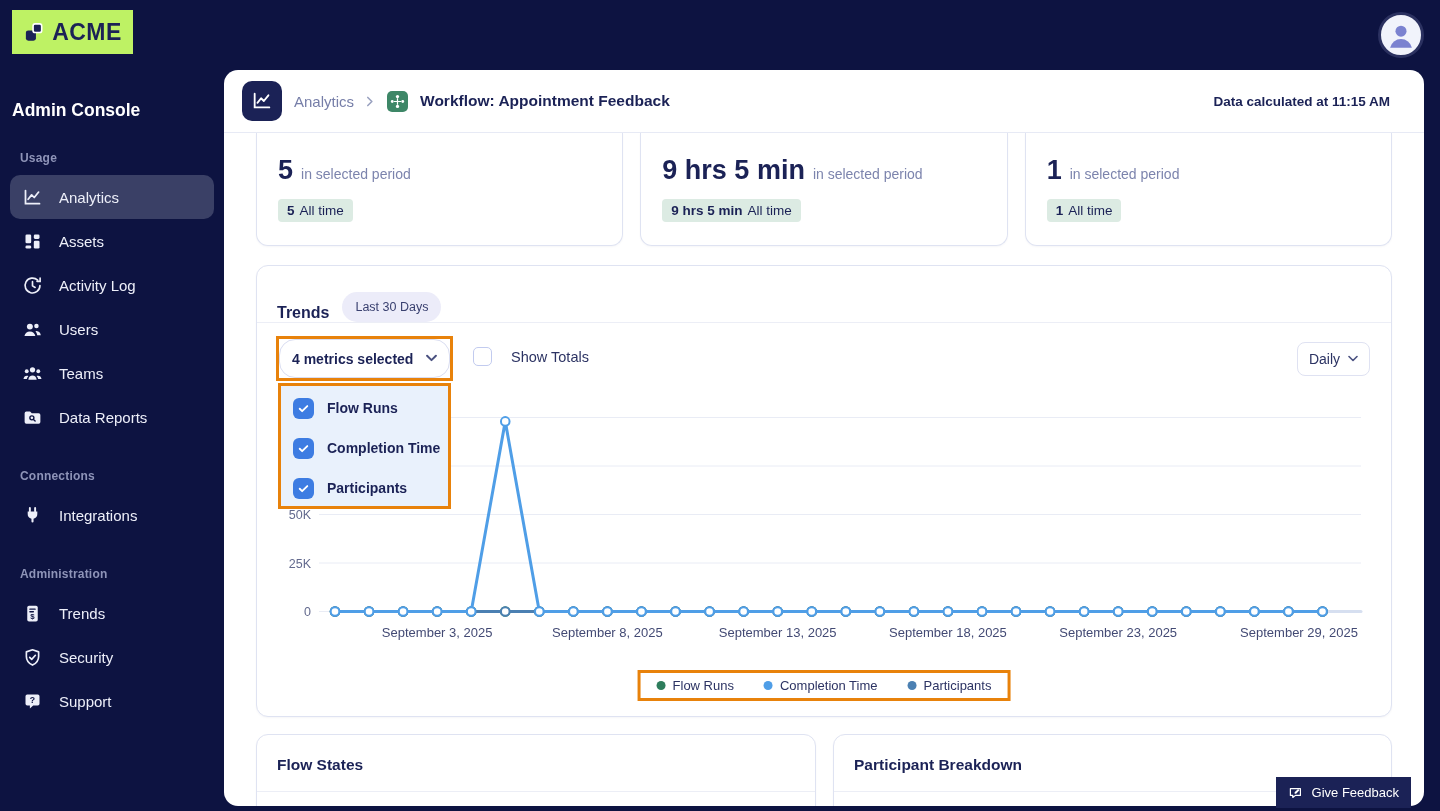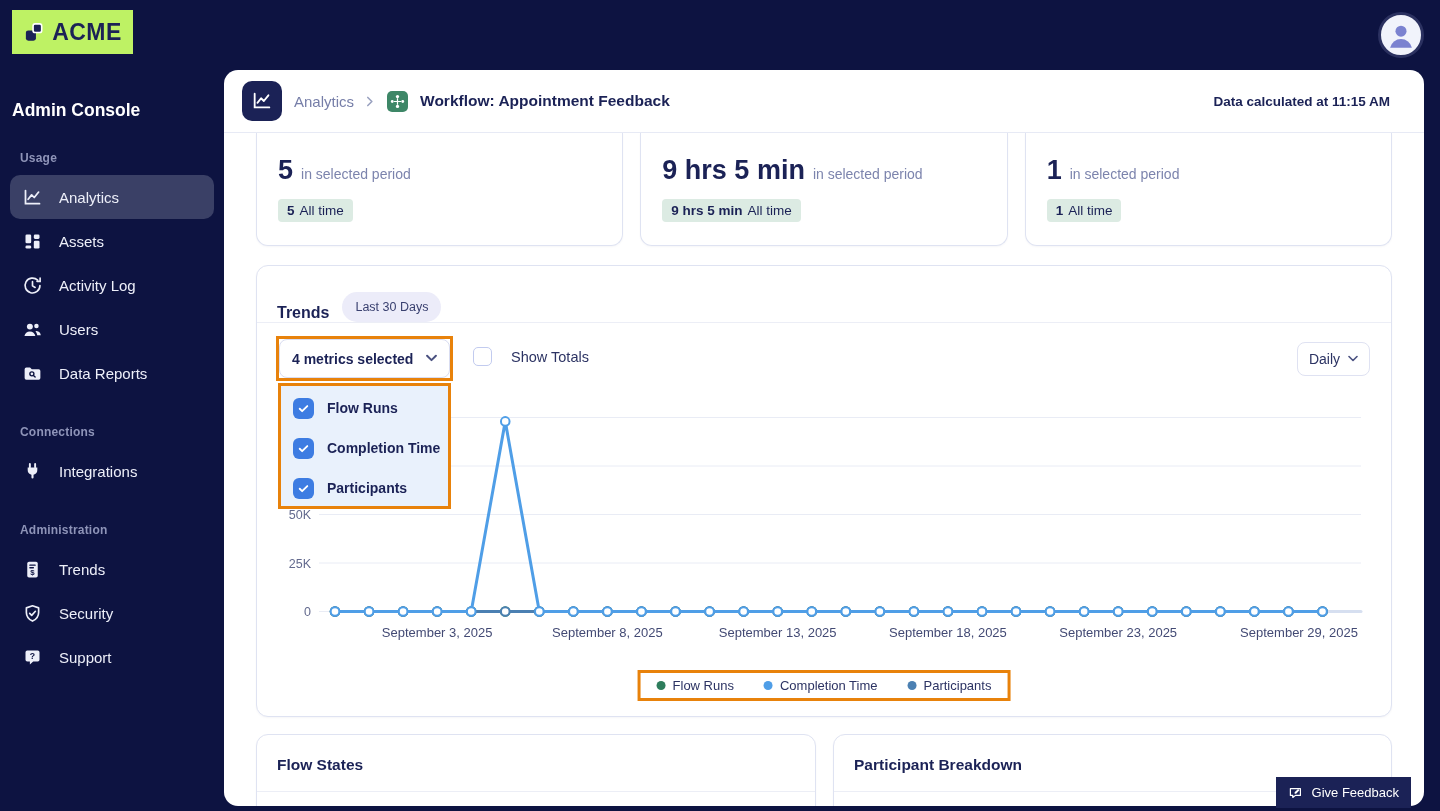--- a/index.html
+++ b/index.html
@@ -38,21 +38,21 @@
   .stat-period{font-size:14px;font-weight:500;color:var(--muted)}
   .stat-badge{display:inline-flex;gap:5px;align-items:baseline;margin-top:13px;background:var(--badge_mint_bg);border-radius:4px;padding:4px 9px;font-size:13.5px;color:var(--ink)}
   .stat-badge b{font-weight:700}
   
   .trends-card{position:absolute;left:32px;top:195px;width:1136px;height:452px;background:#fff;border:1px solid var(--card_border);border-radius:12px;box-shadow:0 1px 2px rgba(20,30,80,.04)}
   .trends-head{height:57px;display:flex;align-items:flex-end;gap:13px;padding:0 20px;border-bottom:1px solid #eceef6}
   .trends-title{font-size:16px;font-weight:700;color:var(--ink)}
   .trends-badge{background:var(--badge_lavender_bg);color:#3a4170;font-size:12.5px;font-weight:500;border-radius:99px;padding:8px 13px}
   .annot-box{position:absolute;border:3px solid var(--annotation)}
   .metrics-annot{left:19px;top:70px;width:177px;height:45px}
-  .metrics-btn{width:100%;height:100%;background:#fff;border:1px solid #d9ddf1;border-radius:8px;display:flex;align-items:center;justify-content:space-between;padding:0 12px;font-size:14px;font-weight:700;color:var(--ink);cursor:pointer}
+  .metrics-btn{width:100%;height:100%;background:#fff;border:1px solid #d9ddf1;border-radius:16px;display:flex;align-items:center;justify-content:space-between;padding:0 12px;font-size:14px;font-weight:700;color:var(--ink);cursor:pointer}
   .show-totals{position:absolute;left:216px;top:81px;display:flex;align-items:center;gap:19px;cursor:pointer}
   .checkbox-empty{width:19px;height:19px;border:1.5px solid #c2cbef;border-radius:5px;background:#fff}
   .show-totals-label{font-size:14.5px;font-weight:500;color:#2c3363}
   .daily-select{position:absolute;right:21px;top:76px;width:73px;height:34px;border:1px solid #dfe2f2;border-radius:8px;background:#fff;display:flex;align-items:center;justify-content:center;gap:8px;font-size:14px;color:#2c3363;cursor:pointer}
   .metrics-panel{position:absolute;left:21px;top:117px;width:173px;height:126px;background:var(--dropdown_panel_bg);border:3px solid var(--annotation);z-index:6;padding-top:2px}
   .opt-row{height:40px;display:flex;align-items:center;gap:13px;padding-left:12px;cursor:pointer}
   .opt-check{width:21px;height:21px;border-radius:6px;background:var(--checkbox_blue);display:flex;align-items:center;justify-content:center}
   .opt-label{font-size:14px;font-weight:600;color:var(--ink)}
   .chart-wrap{position:absolute;left:24px;top:142px;width:1100px;height:240px}
   .legend{position:absolute;left:50%;transform:translateX(-50%);top:404px;border:3px solid var(--annotation);background:#fff;display:flex;align-items:center;gap:30px;padding:5px 16px}
@@ -117,20 +117,33 @@
   <div class="nav-item">
     <span class="nav-icon">
         <svg viewBox="0 0 24 24" fill="#edeff9">
           <circle cx="9" cy="8.7" r="3.4"></circle>
           <path d="M2.8 19.5c.5-3.4 3-5.3 6.2-5.3s5.7 1.9 6.2 5.3z"></path>
           <circle cx="16.5" cy="8" r="2.6"></circle>
           <path d="M16.7 13.6c2.7.2 4.4 1.9 4.8 4.9h-4.1c-.3-2-1-3.6-2.1-4.6z"></path>
         </svg>
       </span>
     <span>Users</span>
+  </div>
+  <div class="nav-item">
+    <span class="nav-icon">
+        <svg viewBox="0 0 24 24" fill="#edeff9">
+          <circle cx="12" cy="7.8" r="3"></circle>
+          <path d="M7.2 19c.4-3 2.3-4.7 4.8-4.7s4.4 1.7 4.8 4.7z"></path>
+          <circle cx="5.4" cy="9.4" r="2.2"></circle>
+          <path d="M1.7 18.3c.3-2.4 1.8-3.8 3.9-3.8.6 0 1.2.1 1.7.4-1 1-1.6 2.1-1.8 3.4z"></path>
+          <circle cx="18.6" cy="9.4" r="2.2"></circle>
+          <path d="M22.3 18.3c-.3-2.4-1.8-3.8-3.9-3.8-.6 0-1.2.1-1.7.4 1 1 1.6 2.1 1.8 3.4z"></path>
+        </svg>
+      </span>
+    <span>Teams</span>
   </div>
   <div class="nav-item">
     <span class="nav-icon">
         <svg viewBox="0 0 24 24">
           <path fill="#edeff9" d="M3 7a2 2 0 0 1 2-2h4.2l2 2.2H19a2 2 0 0 1 2 2V17a2 2 0 0 1-2 2H5a2 2 0 0 1-2-2z"></path>
           <circle cx="11.3" cy="12.4" r="2.3" fill="none" stroke="#0d1341" stroke-width="1.6"></circle>
           <path d="M13.1 14.3l1.9 1.8" stroke="#0d1341" stroke-width="1.6" stroke-linecap="round"></path>
         </svg>
       </span>
     <span>Data Reports</span>

